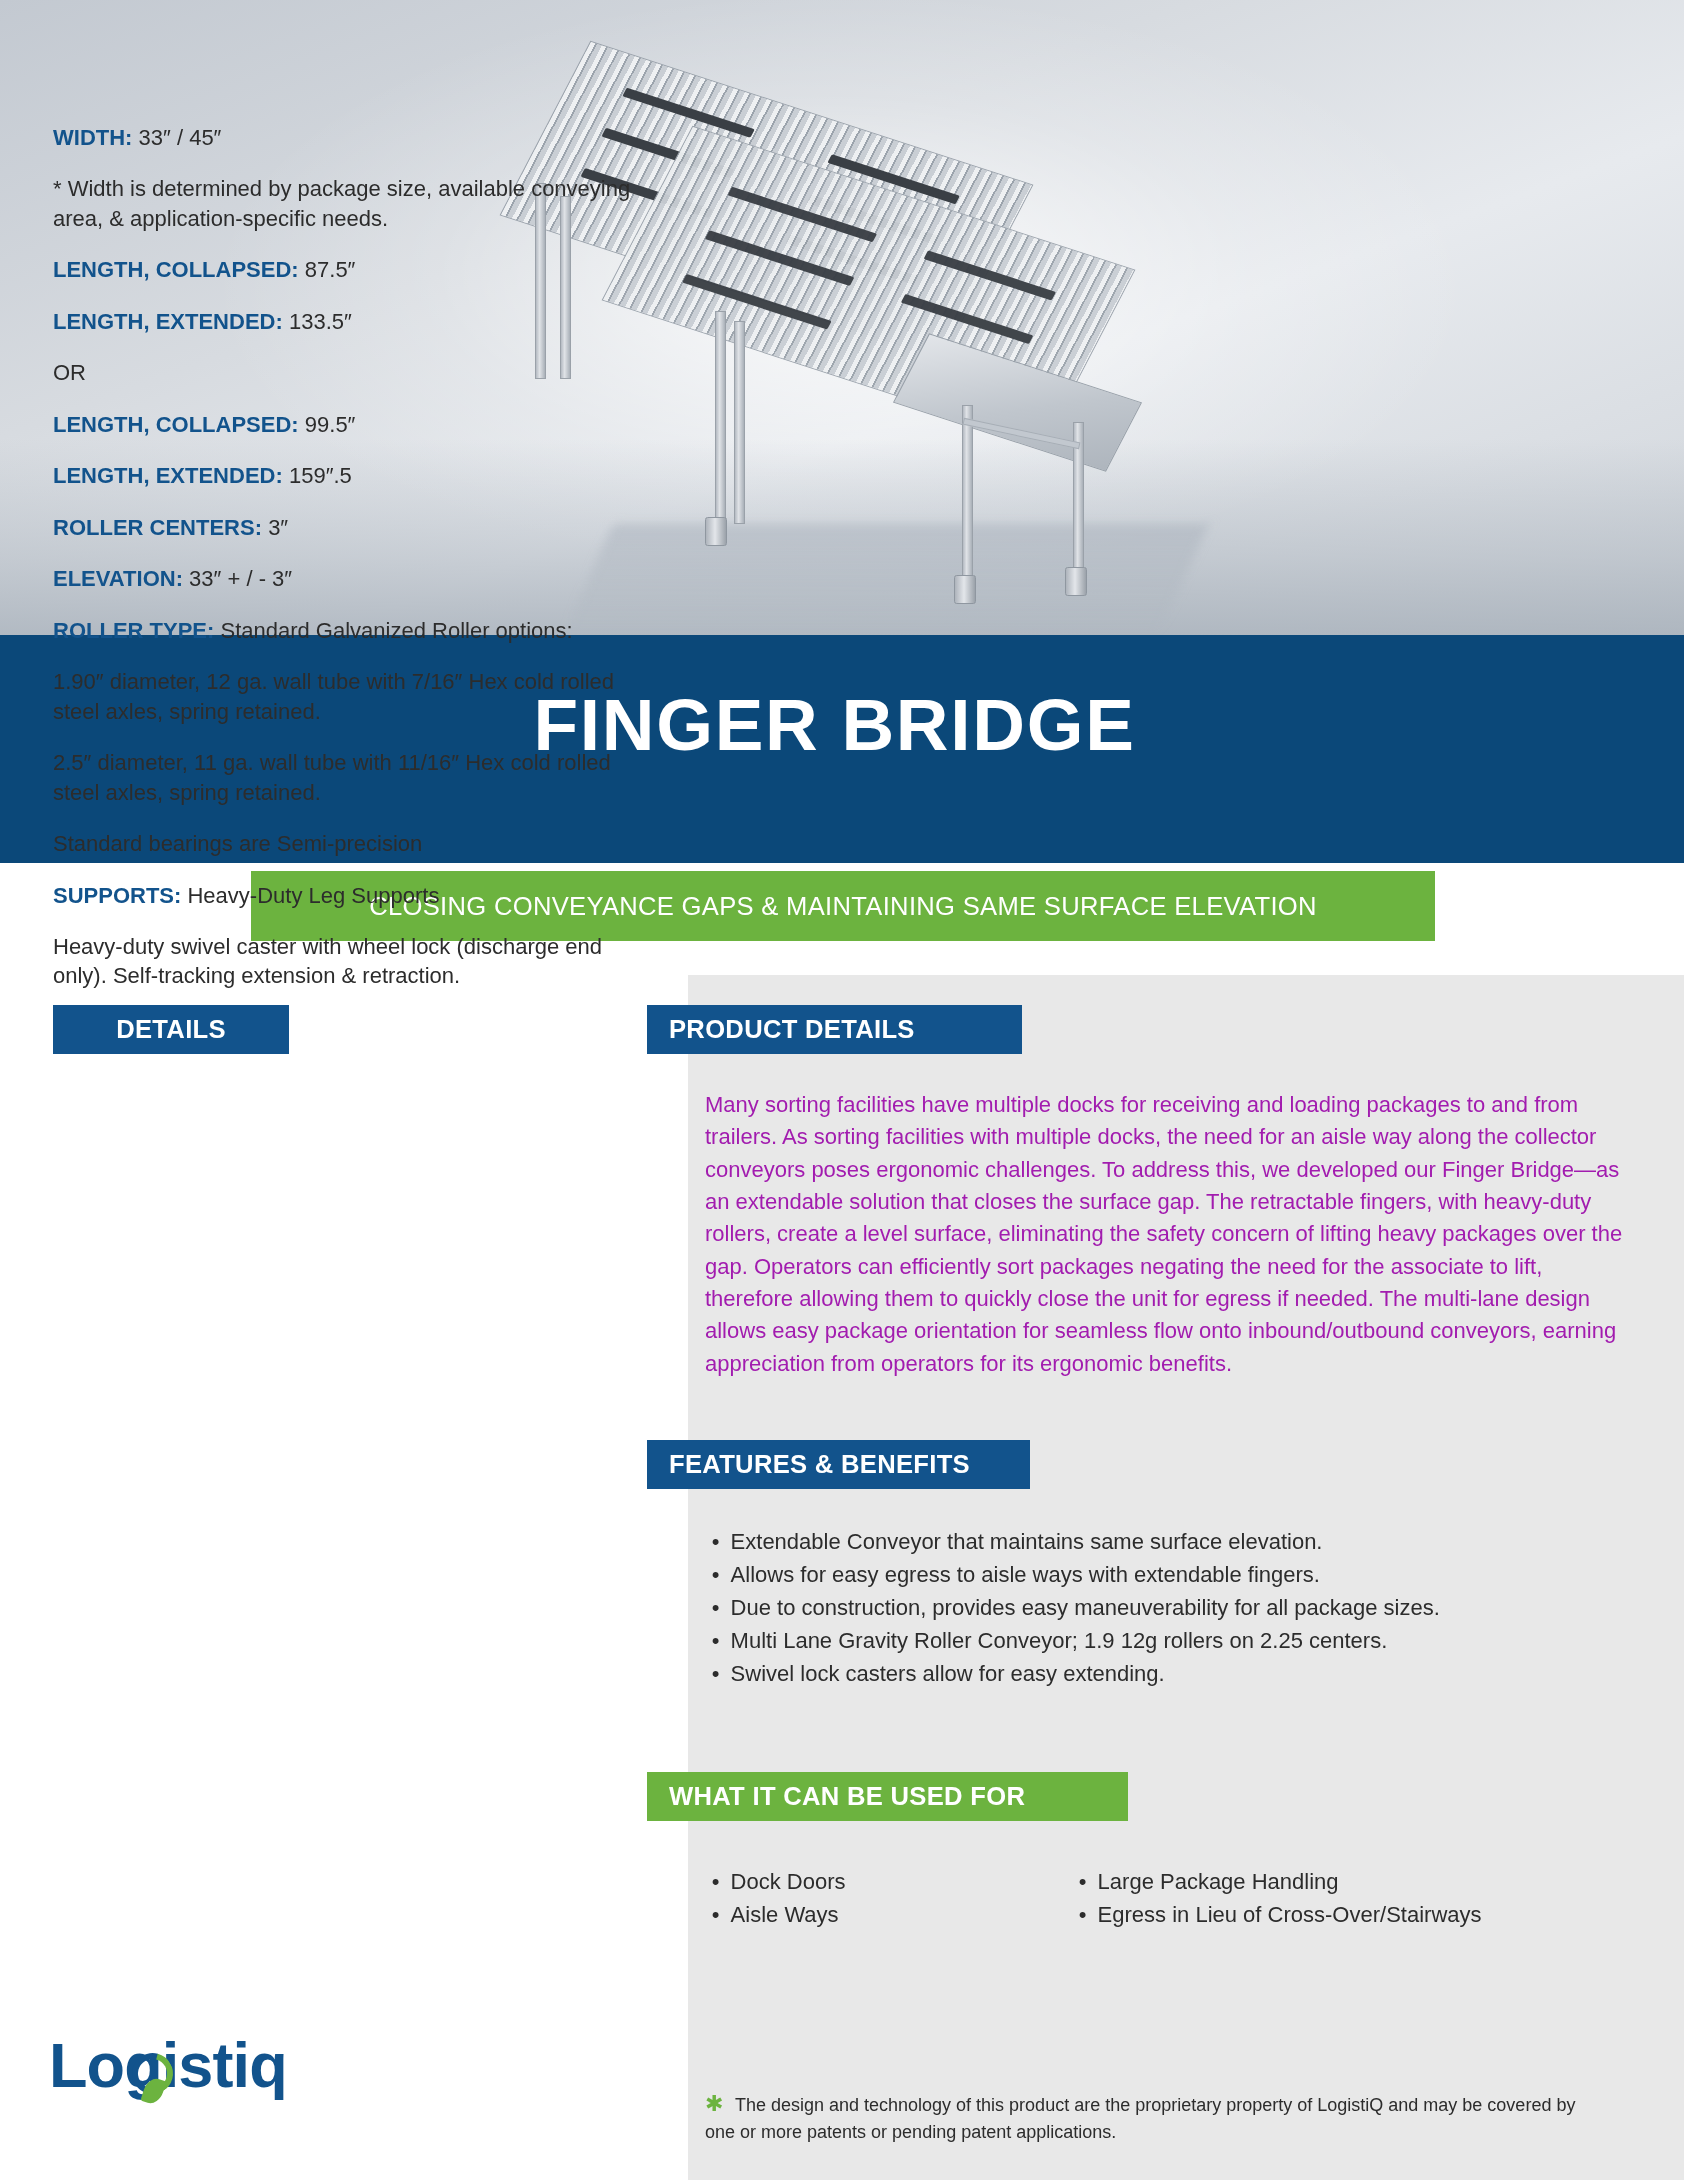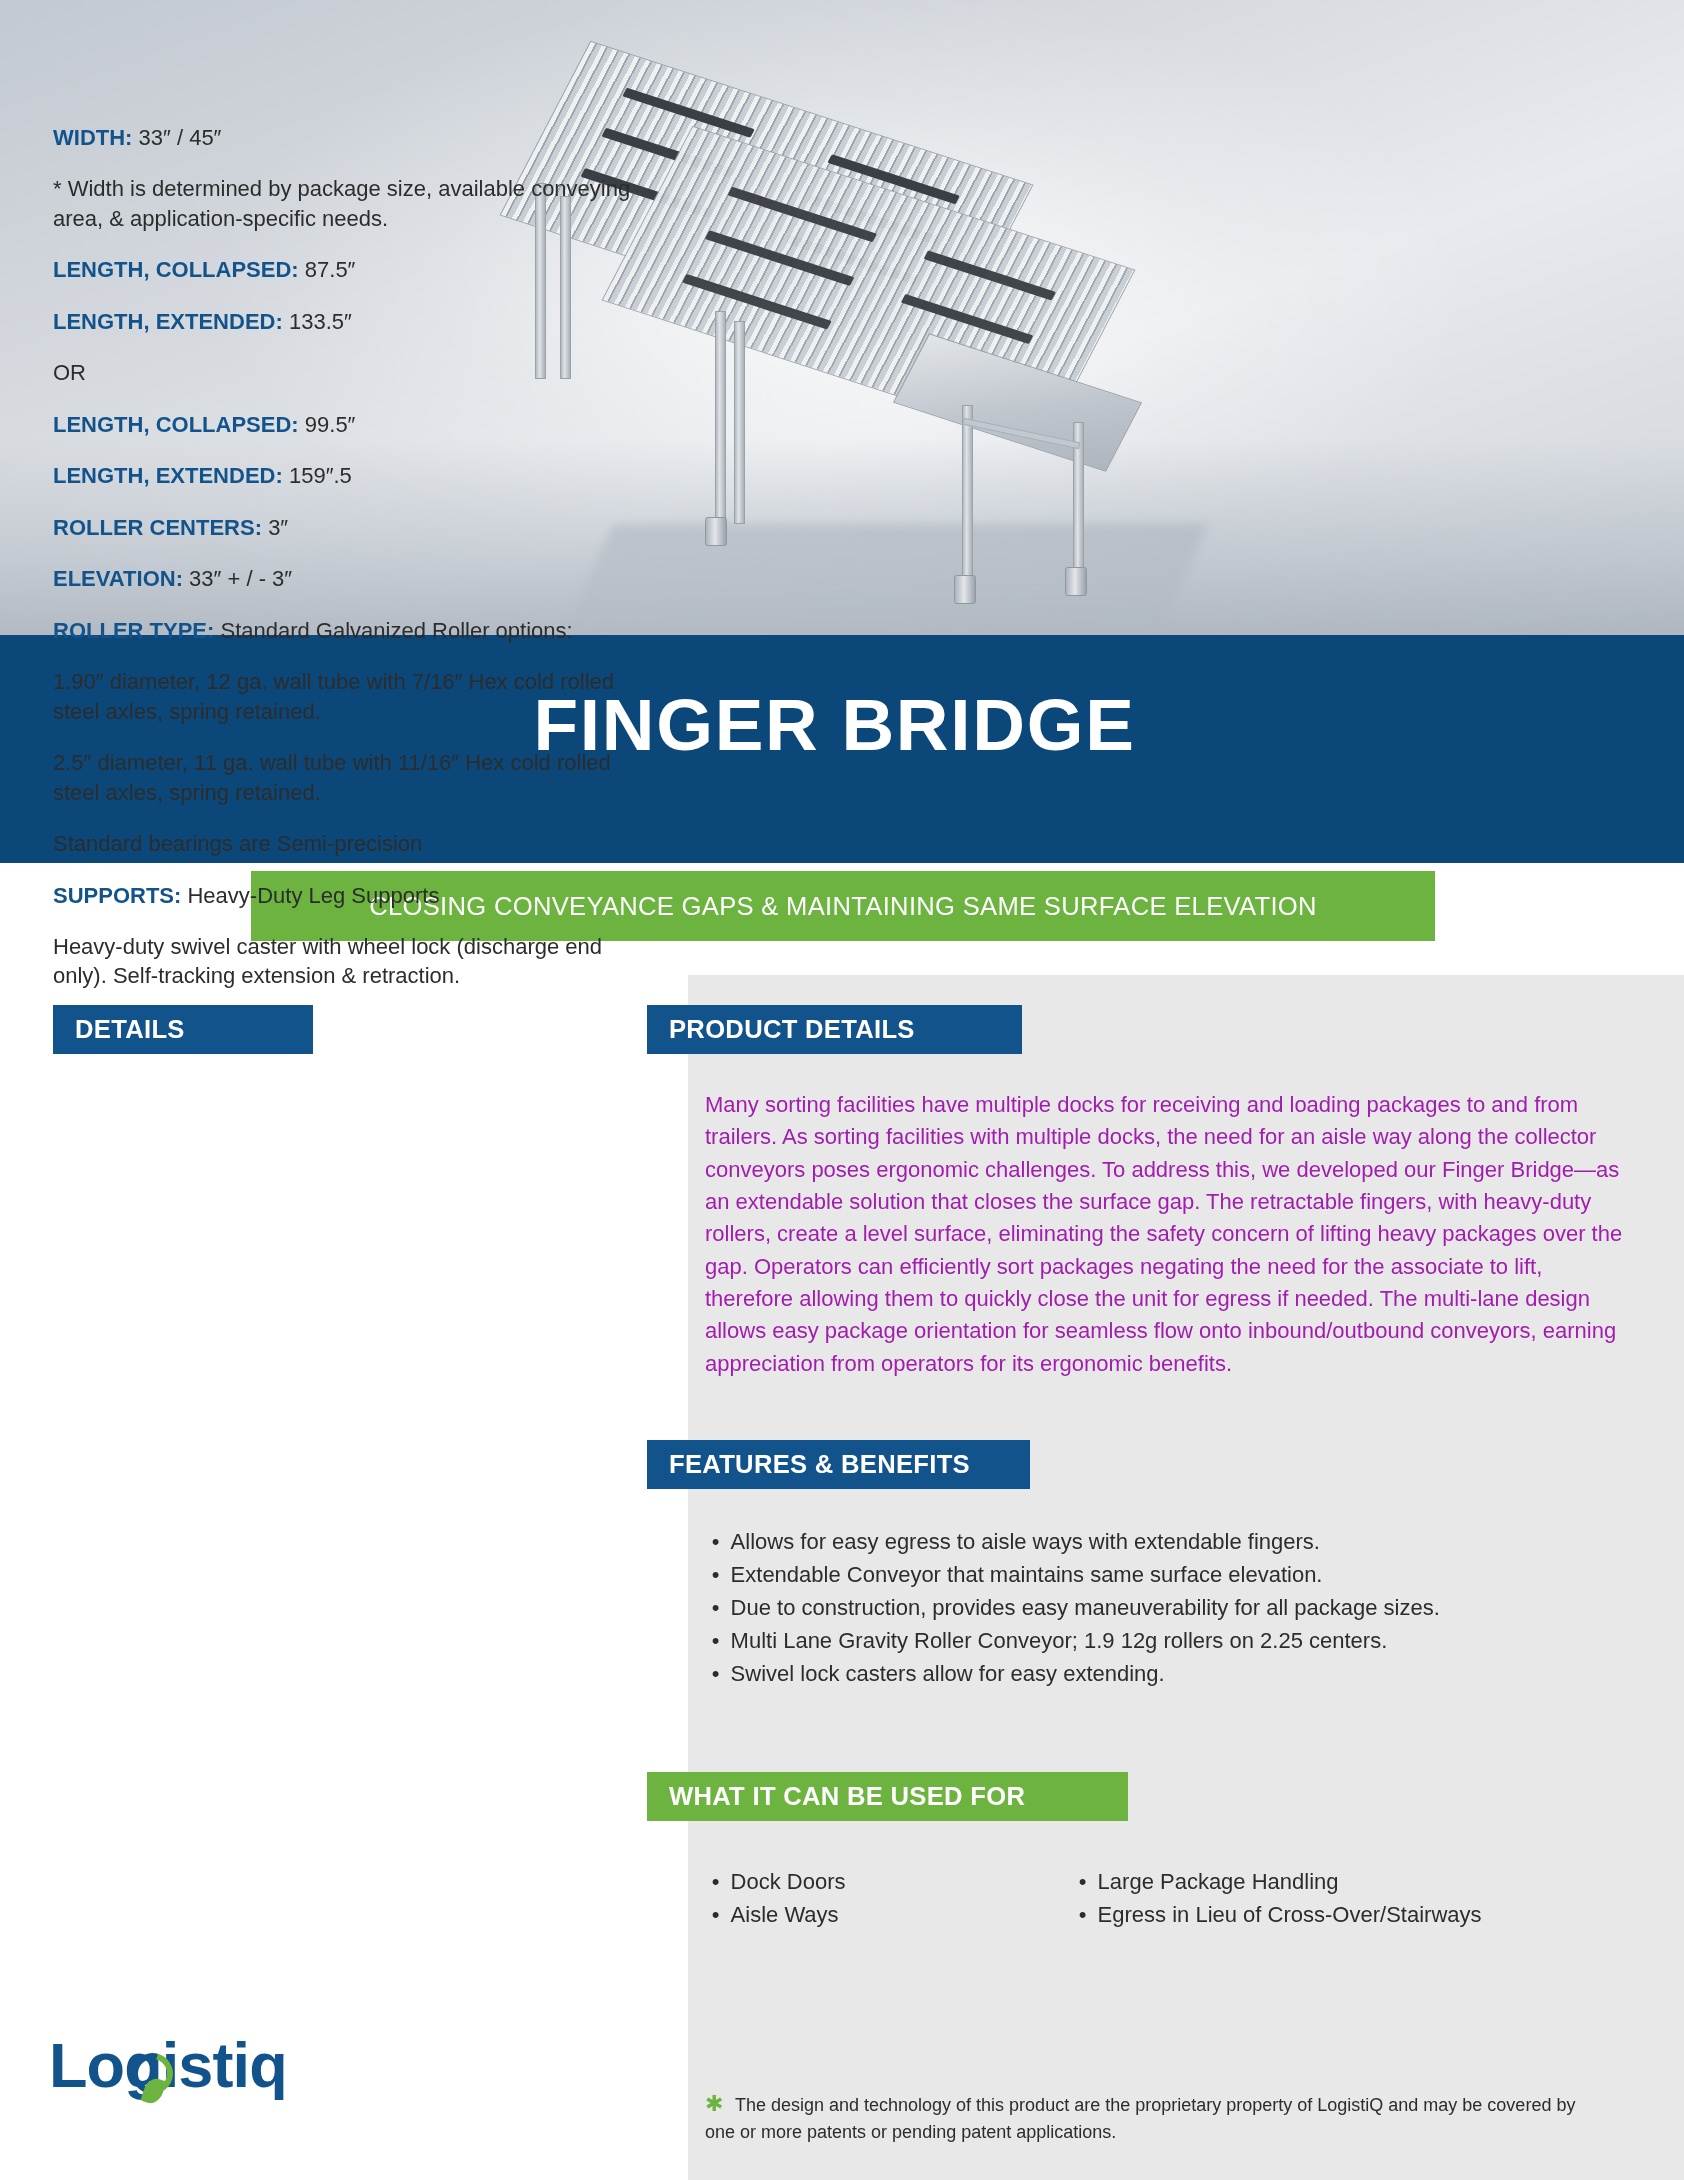--- a/index.html
+++ b/index.html
@@ -309,21 +309,21 @@
   </div>
 
   <div class="subtitle-bar">
     <span>CLOSING CONVEYANCE GAPS &amp; MAINTAINING SAME SURFACE ELEVATION</span>
   </div>
 
   <div class="body-area">
     <div class="gray-panel"></div>
   </div>
 
-  <div class="tab blue" style="left:53px; top:1005px; width:260px; justify-content:flex-start;">
+  <div class="tab blue" style="left:53px; top:1005px; width:236px; justify-content:center;">
     <span>DETAILS</span>
   </div>
 
   <div class="left-col">
     <div class="spec">
       <b>WIDTH:</b>
       <span>33″ / 45″</span>
     </div>
     <div class="spec plain">* Width is determined by package size, available conveying area, &amp; application-specific needs.</div>
     <div class="spec">
@@ -375,22 +375,22 @@
     <span>PRODUCT DETAILS</span>
   </div>
 
   <div class="para" style="left:705px; top:1089px; width:920px;">Many sorting facilities have multiple docks for receiving and loading packages to and from trailers. As sorting facilities with multiple docks, the need for an aisle way along the collector conveyors poses ergonomic challenges. To address this, we developed our Finger Bridge—as an extendable solution that closes the surface gap. The retractable fingers, with heavy-duty rollers, create a level surface, eliminating the safety concern of lifting heavy packages over the gap. Operators can efficiently sort packages negating the need for the associate to lift, therefore allowing them to quickly close the unit for egress if needed. The multi-lane design allows easy package orientation for seamless flow onto inbound/outbound conveyors, earning appreciation from operators for its ergonomic benefits.</div>
 
   <div class="tab blue" style="left:647px; top:1440px; width:383px;">
     <span>FEATURES &amp; BENEFITS</span>
   </div>
 
   <ul class="bullets" style="position:absolute; left:705px; top:1525px; width:937px;">
+    <li>Extendable Conveyor that maintains same surface elevation.</li>
     <li>Allows for easy egress to aisle ways with extendable fingers.</li>
-    <li>Extendable Conveyor that maintains same surface elevation.</li>
     <li>Due to construction, provides easy maneuverability for all package sizes.</li>
     <li>Multi Lane Gravity Roller Conveyor; 1.9 12g rollers on 2.25 centers.</li>
     <li>Swivel lock casters allow for easy extending.</li>
   </ul>
 
   <div class="tab green" style="left:647px; top:1772px; width:481px;">
     <span>WHAT IT CAN BE USED FOR</span>
   </div>
 
   <ul class="bullets uses-left">

